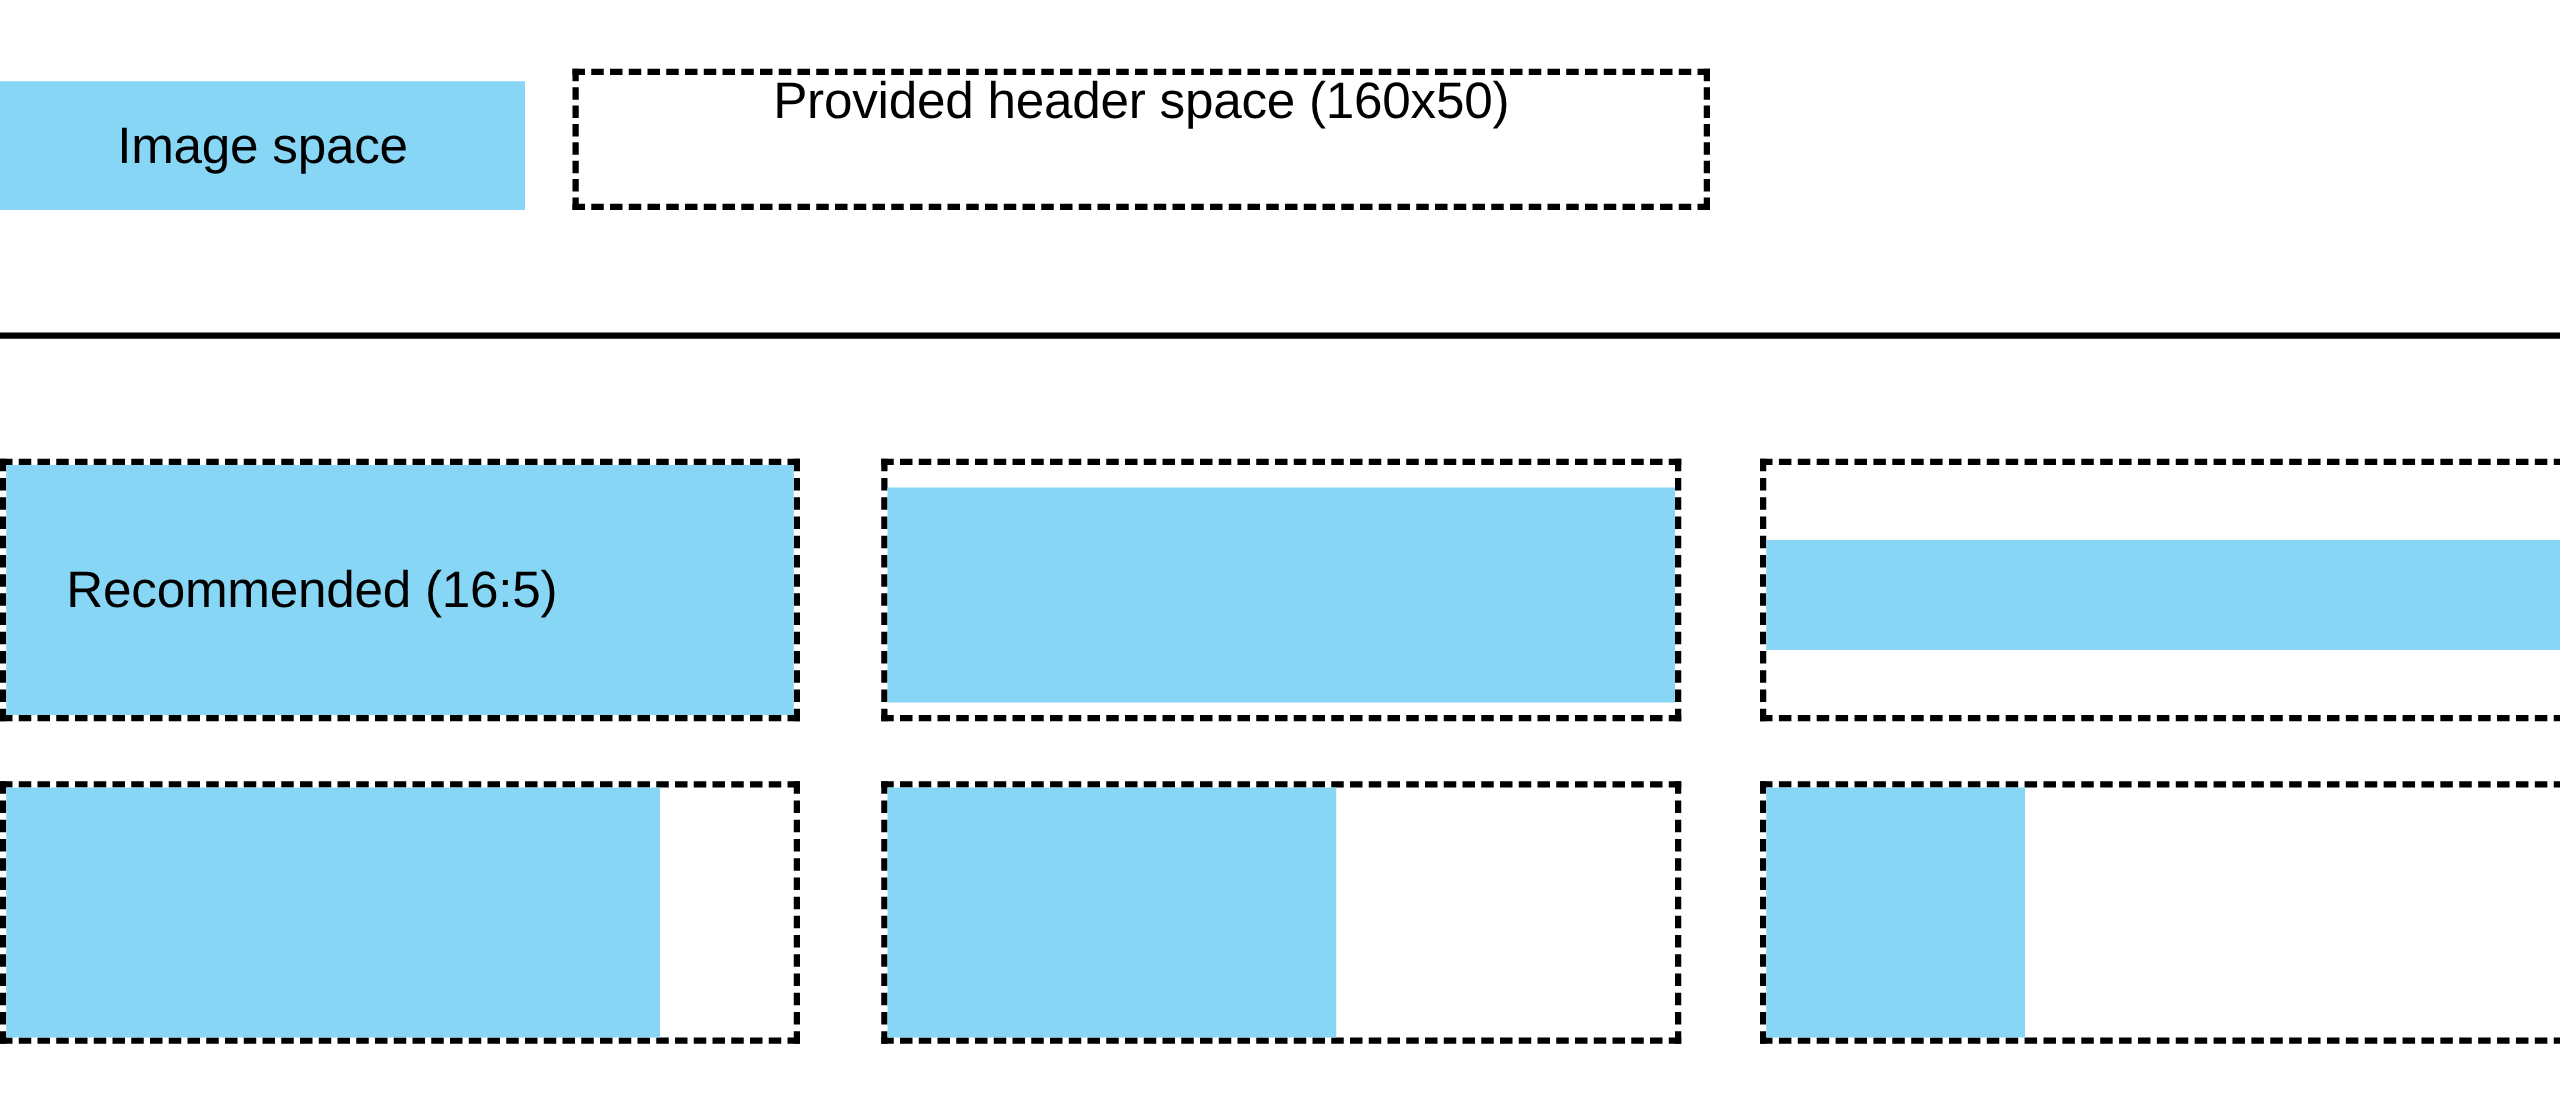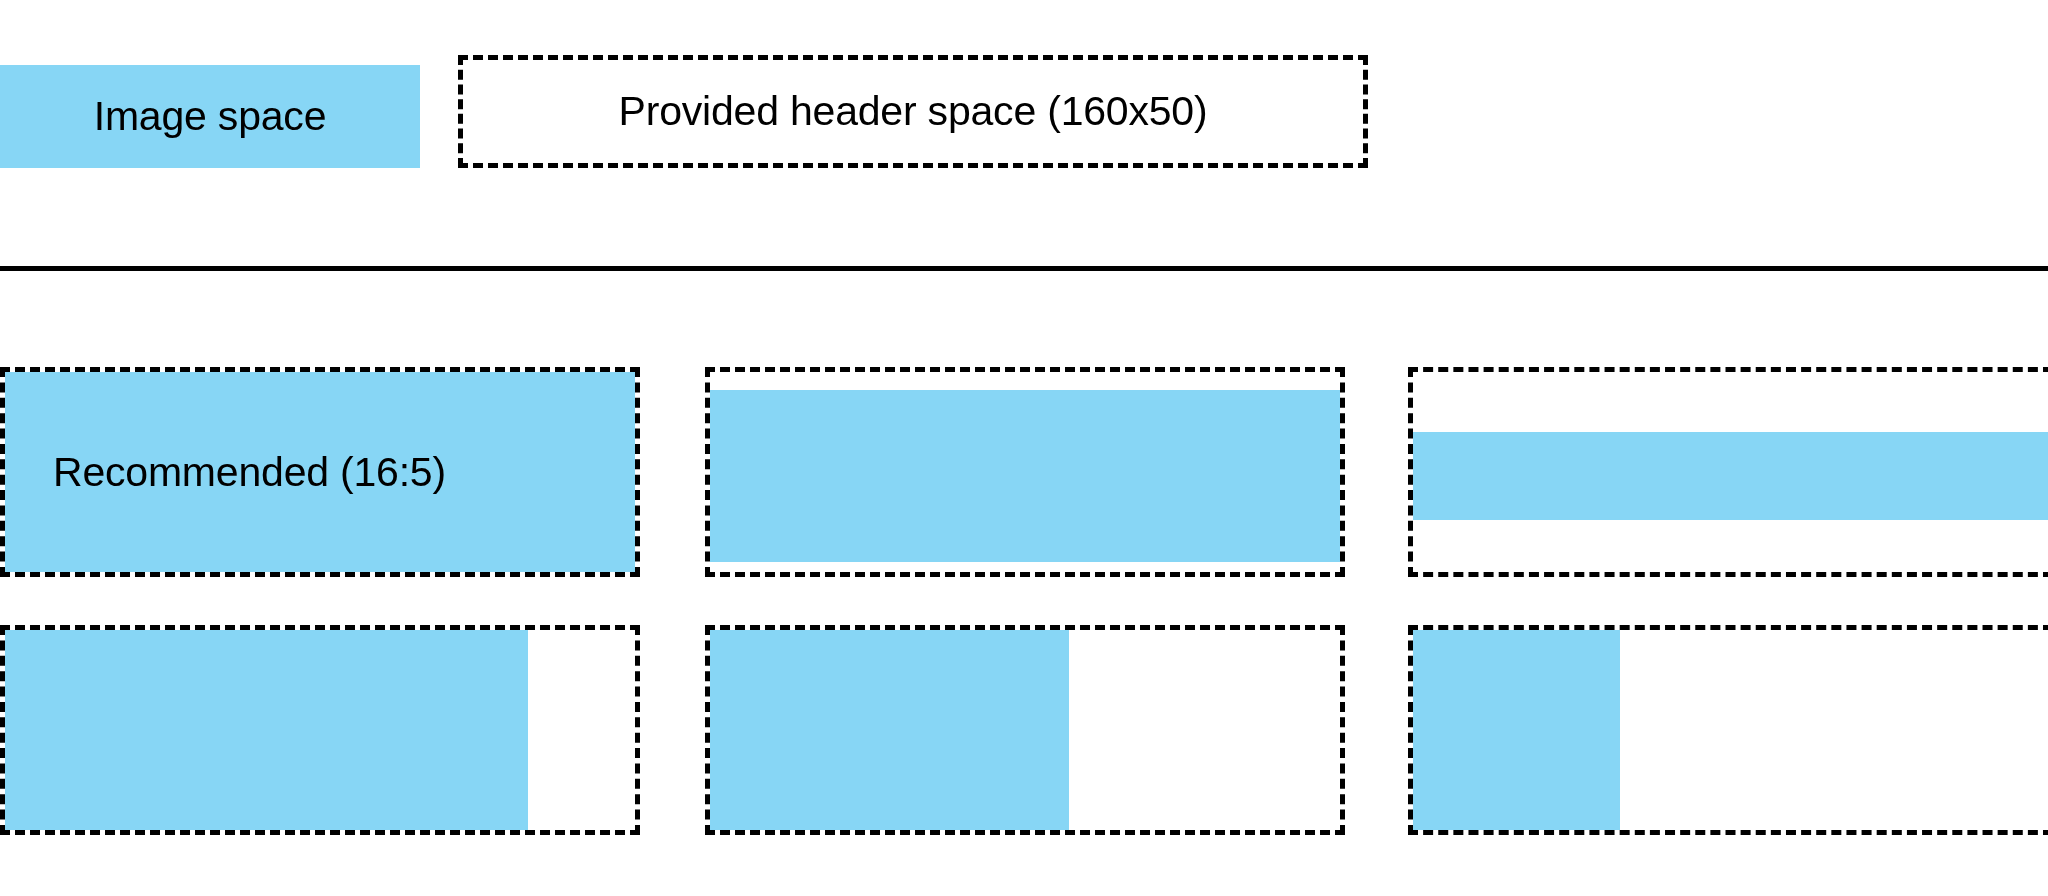--- a/index.html
+++ b/index.html
@@ -53,21 +53,20 @@
   .header-space-box {
     position: absolute;
     left: 458px;
     top: 7px;
     width: 910px;
     height: 113px;
     border: 5px dashed #000000;
     box-sizing: border-box;
     background: #ffffff;
     display: flex;
-    align-items: center;
     justify-content: center;
   }
 
   .header-space-label {
     font-size: 41px;
     color: #000000;
     letter-spacing: -0.2px;
     line-height: 1;
   }
 

